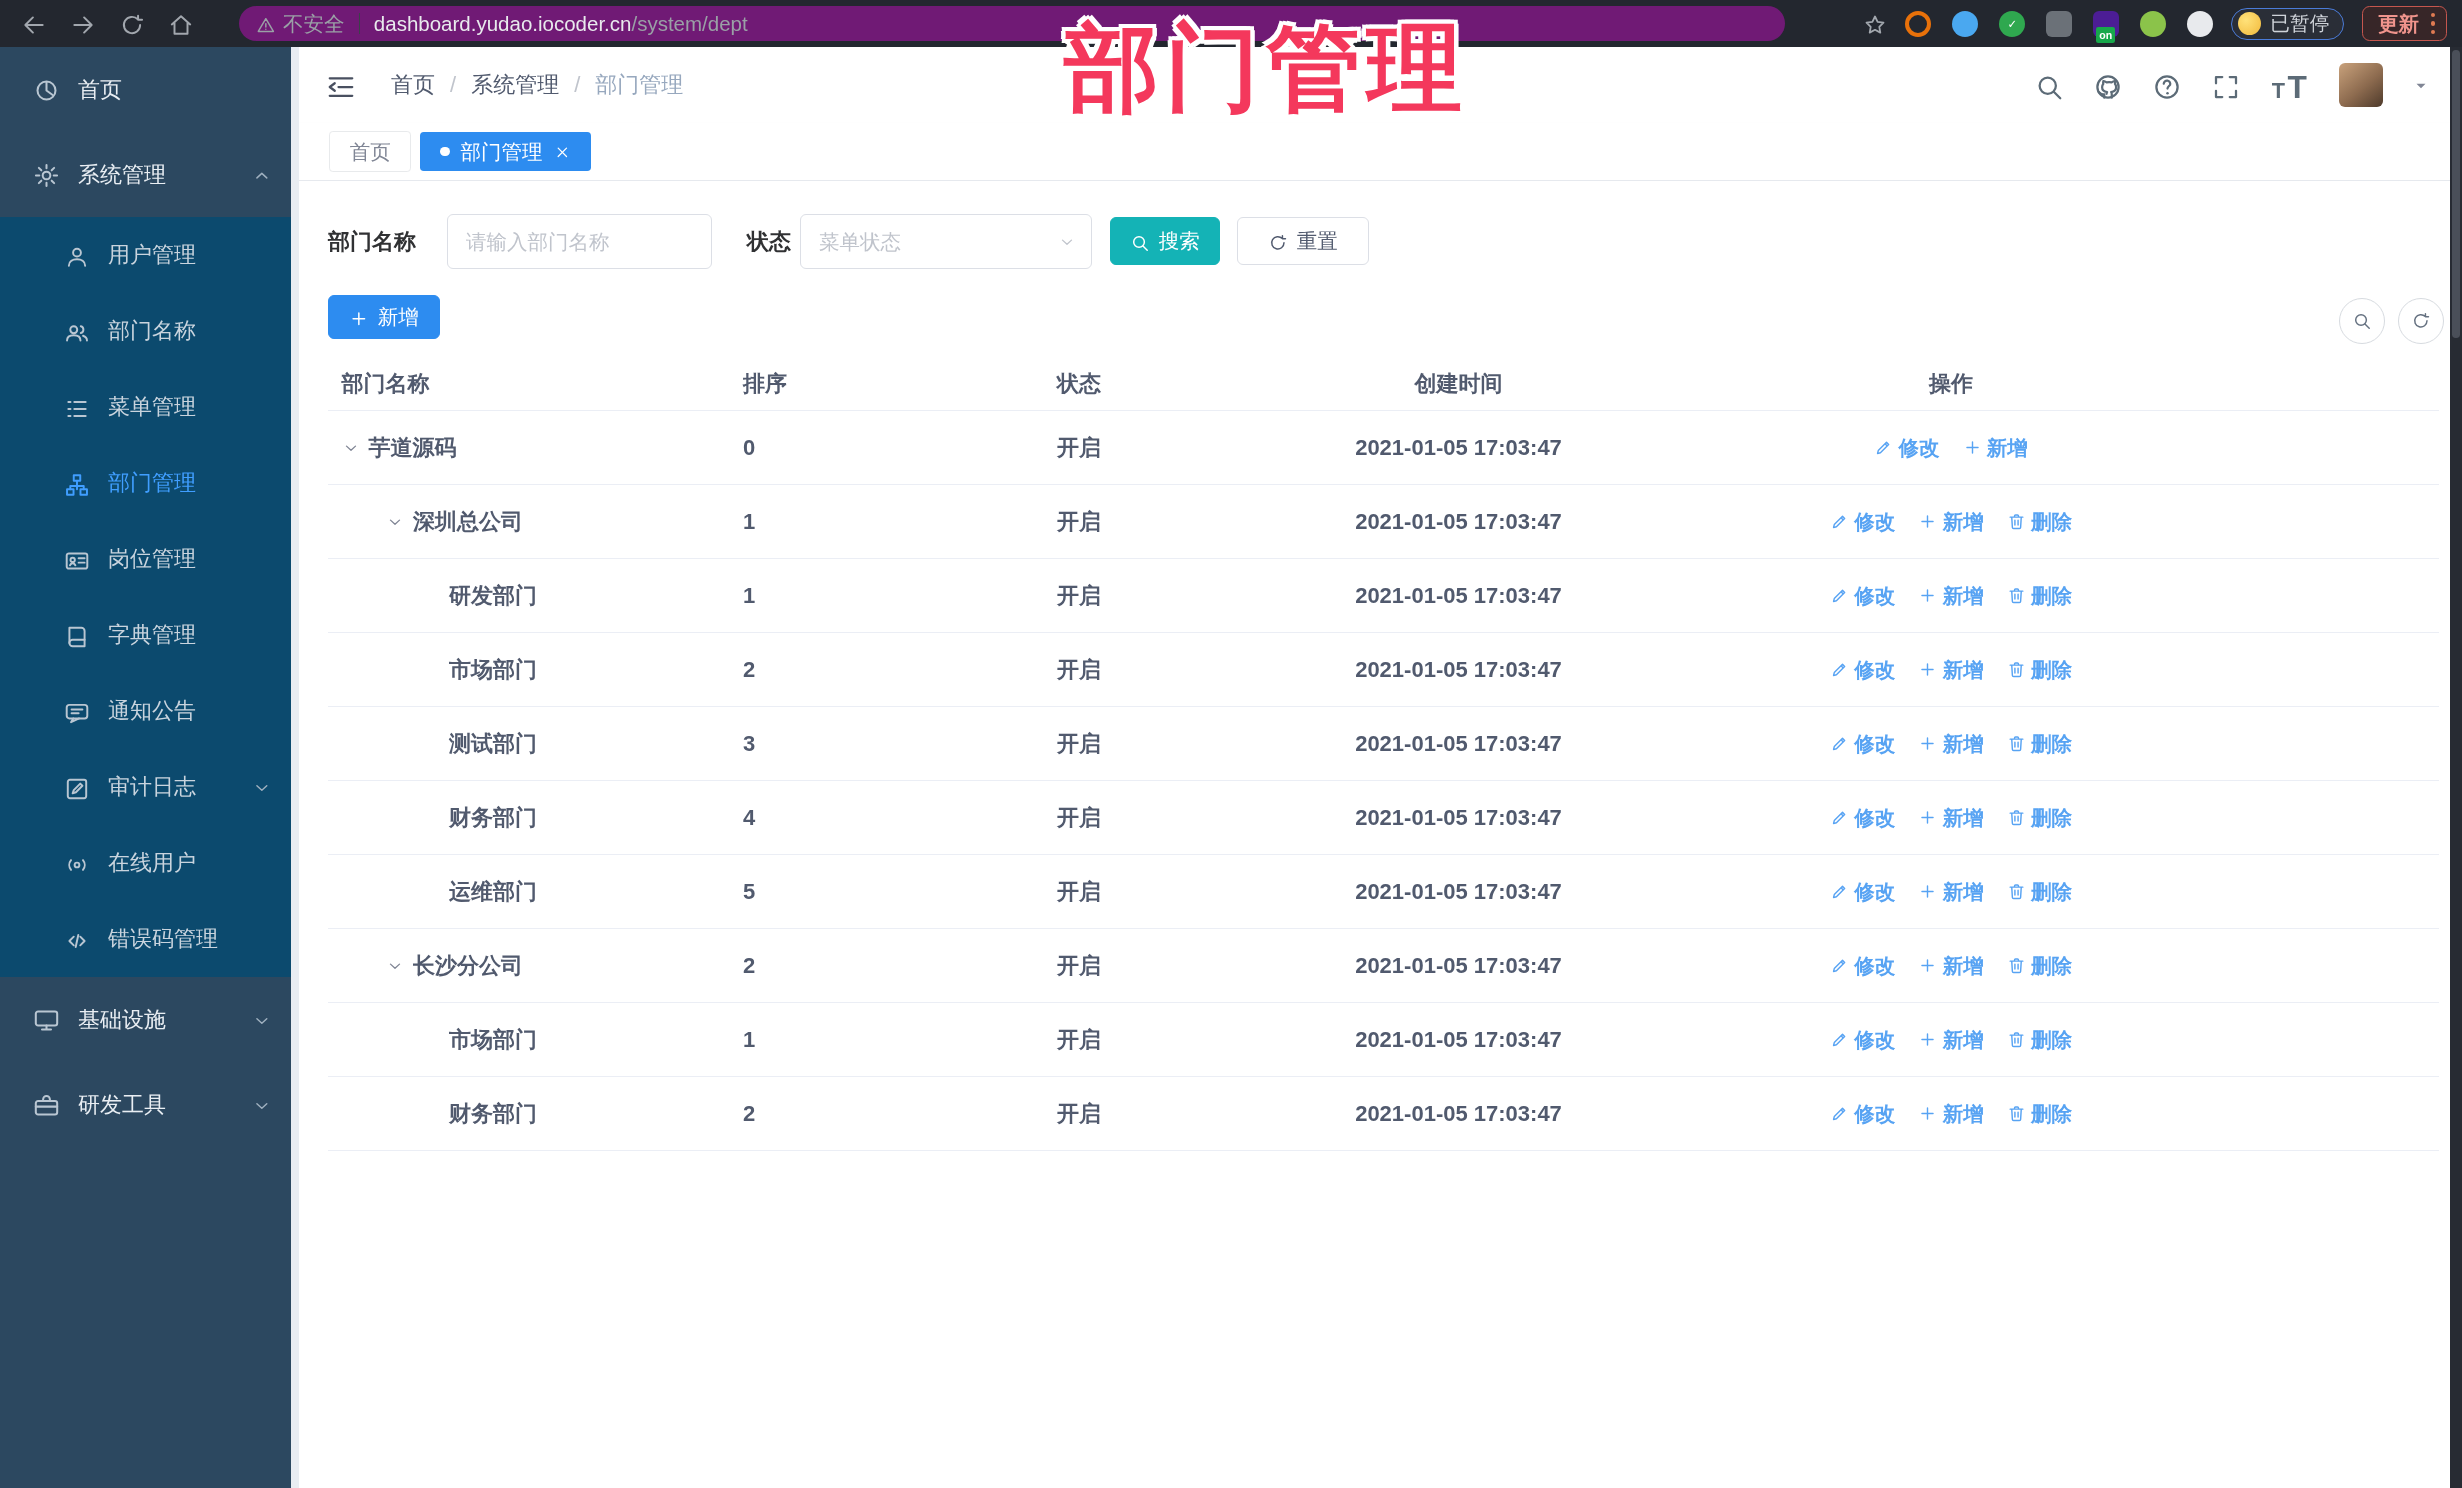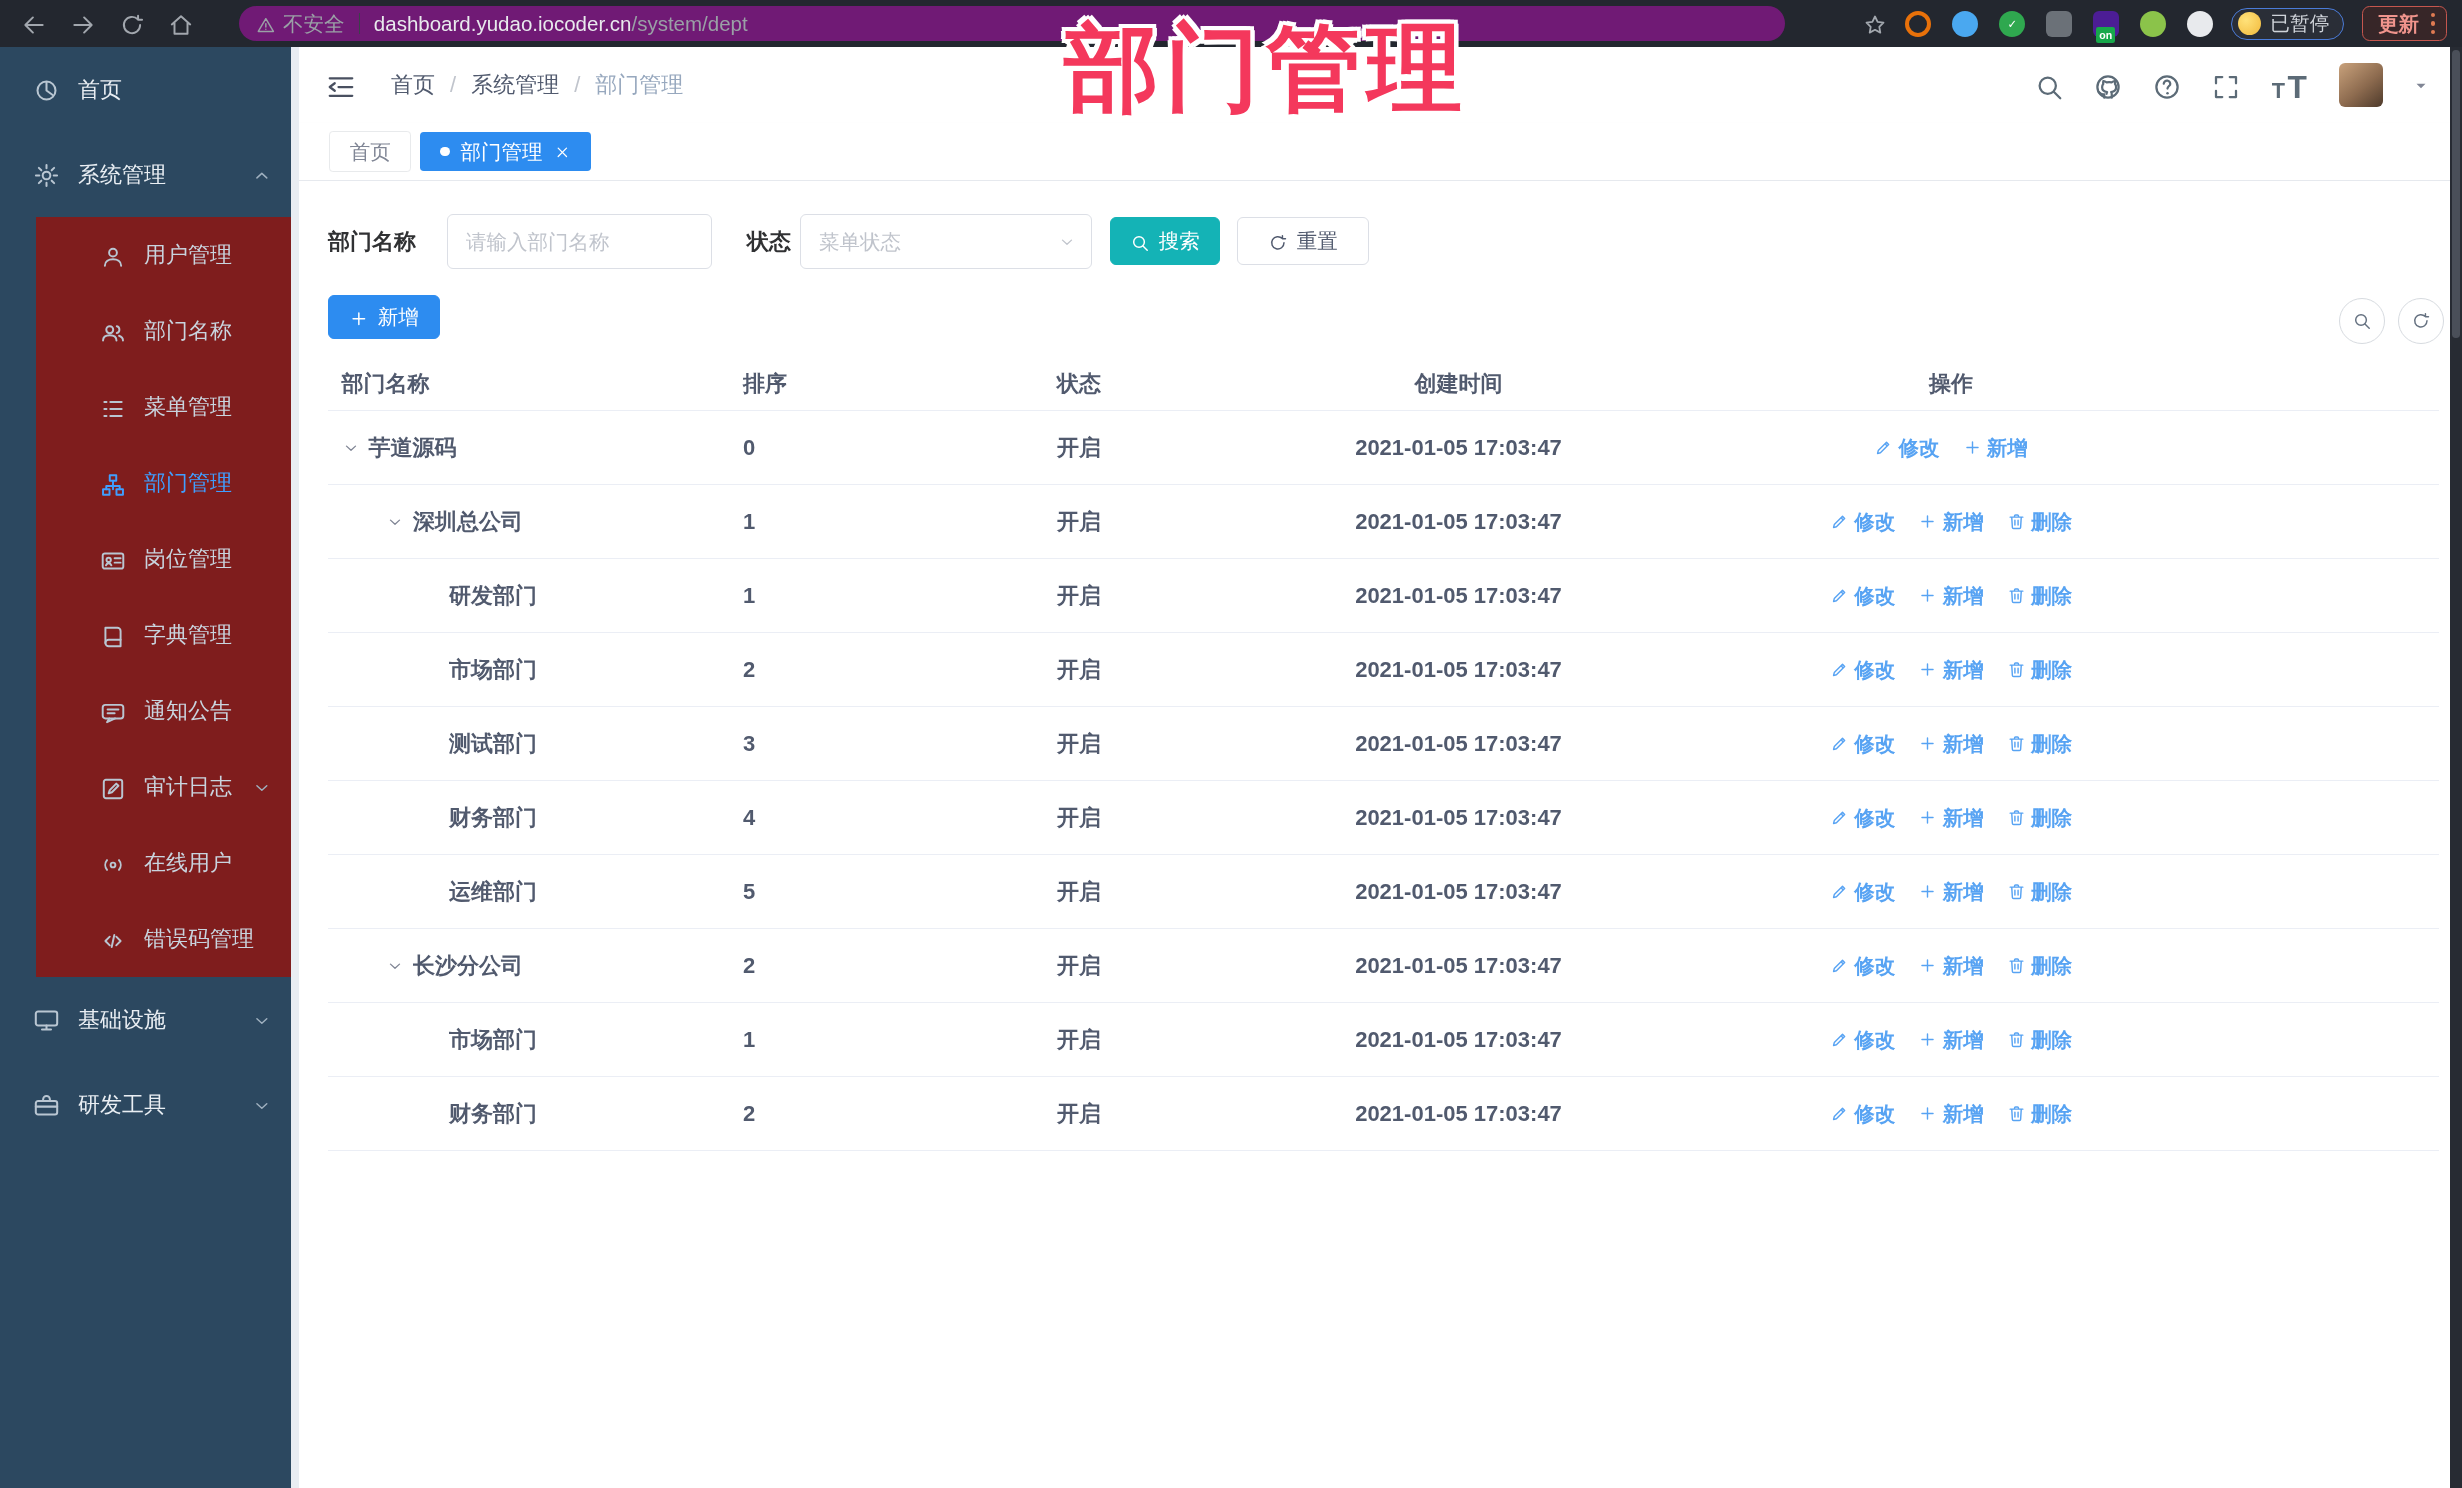--- a/index.html
+++ b/index.html
@@ -39,21 +39,21 @@
 
   
   .sidebar{position:absolute;left:0;top:47px;bottom:0;width:299px;background:#2c4860;color:#dfe6ec;z-index:3;}
   .sidebar-track{position:absolute;right:0;top:0;bottom:0;width:7.6px;background:#e9edf2;}
   .logo-row{height:88px;display:flex;align-items:center;}
   .logo-img{width:50px;height:50px;border-radius:6px;margin-left:47px;background:radial-gradient(circle at 50% 42%,#f7e9ee 0 38%,#d8a8b8 39% 55%,#3a2b33 56% 100%);}
   .logo-title{margin-left:18px;font-size:23.5px;font-weight:bold;color:#f2f6fa;}
   .side-item{display:flex;align-items:center;position:relative;cursor:pointer;}
   .side-item.lvl0{height:85px;font-size:22px;color:#e9eef3;}
   .side-item.lvl1{height:76px;font-size:22px;color:#c9d4de;}
-  .submenu{background:#7f1d1d;margin-left:36px;}
+  .submenu{background:#0c4a6e;}
   .side-item .mi{font-size:27px;color:#b9c6d2;}
   .side-item.lvl0 .mi{margin-left:33px;}
   .side-item.lvl1 .mi{margin-left:64px;font-size:26px;}
   .side-label{margin-left:18px;}
   .side-chevron{position:absolute;right:27px;font-size:19.7px;color:#9fb0bf;}
   .side-item.active,.side-item.active .mi{color:#409eff;}
 
   
   .main-col{position:absolute;left:299px;top:47px;right:0;bottom:0;background:#fff;}
   .app-header{position:absolute;left:0;top:0;right:12px;height:76px;background:#fff;display:flex;align-items:center;}

